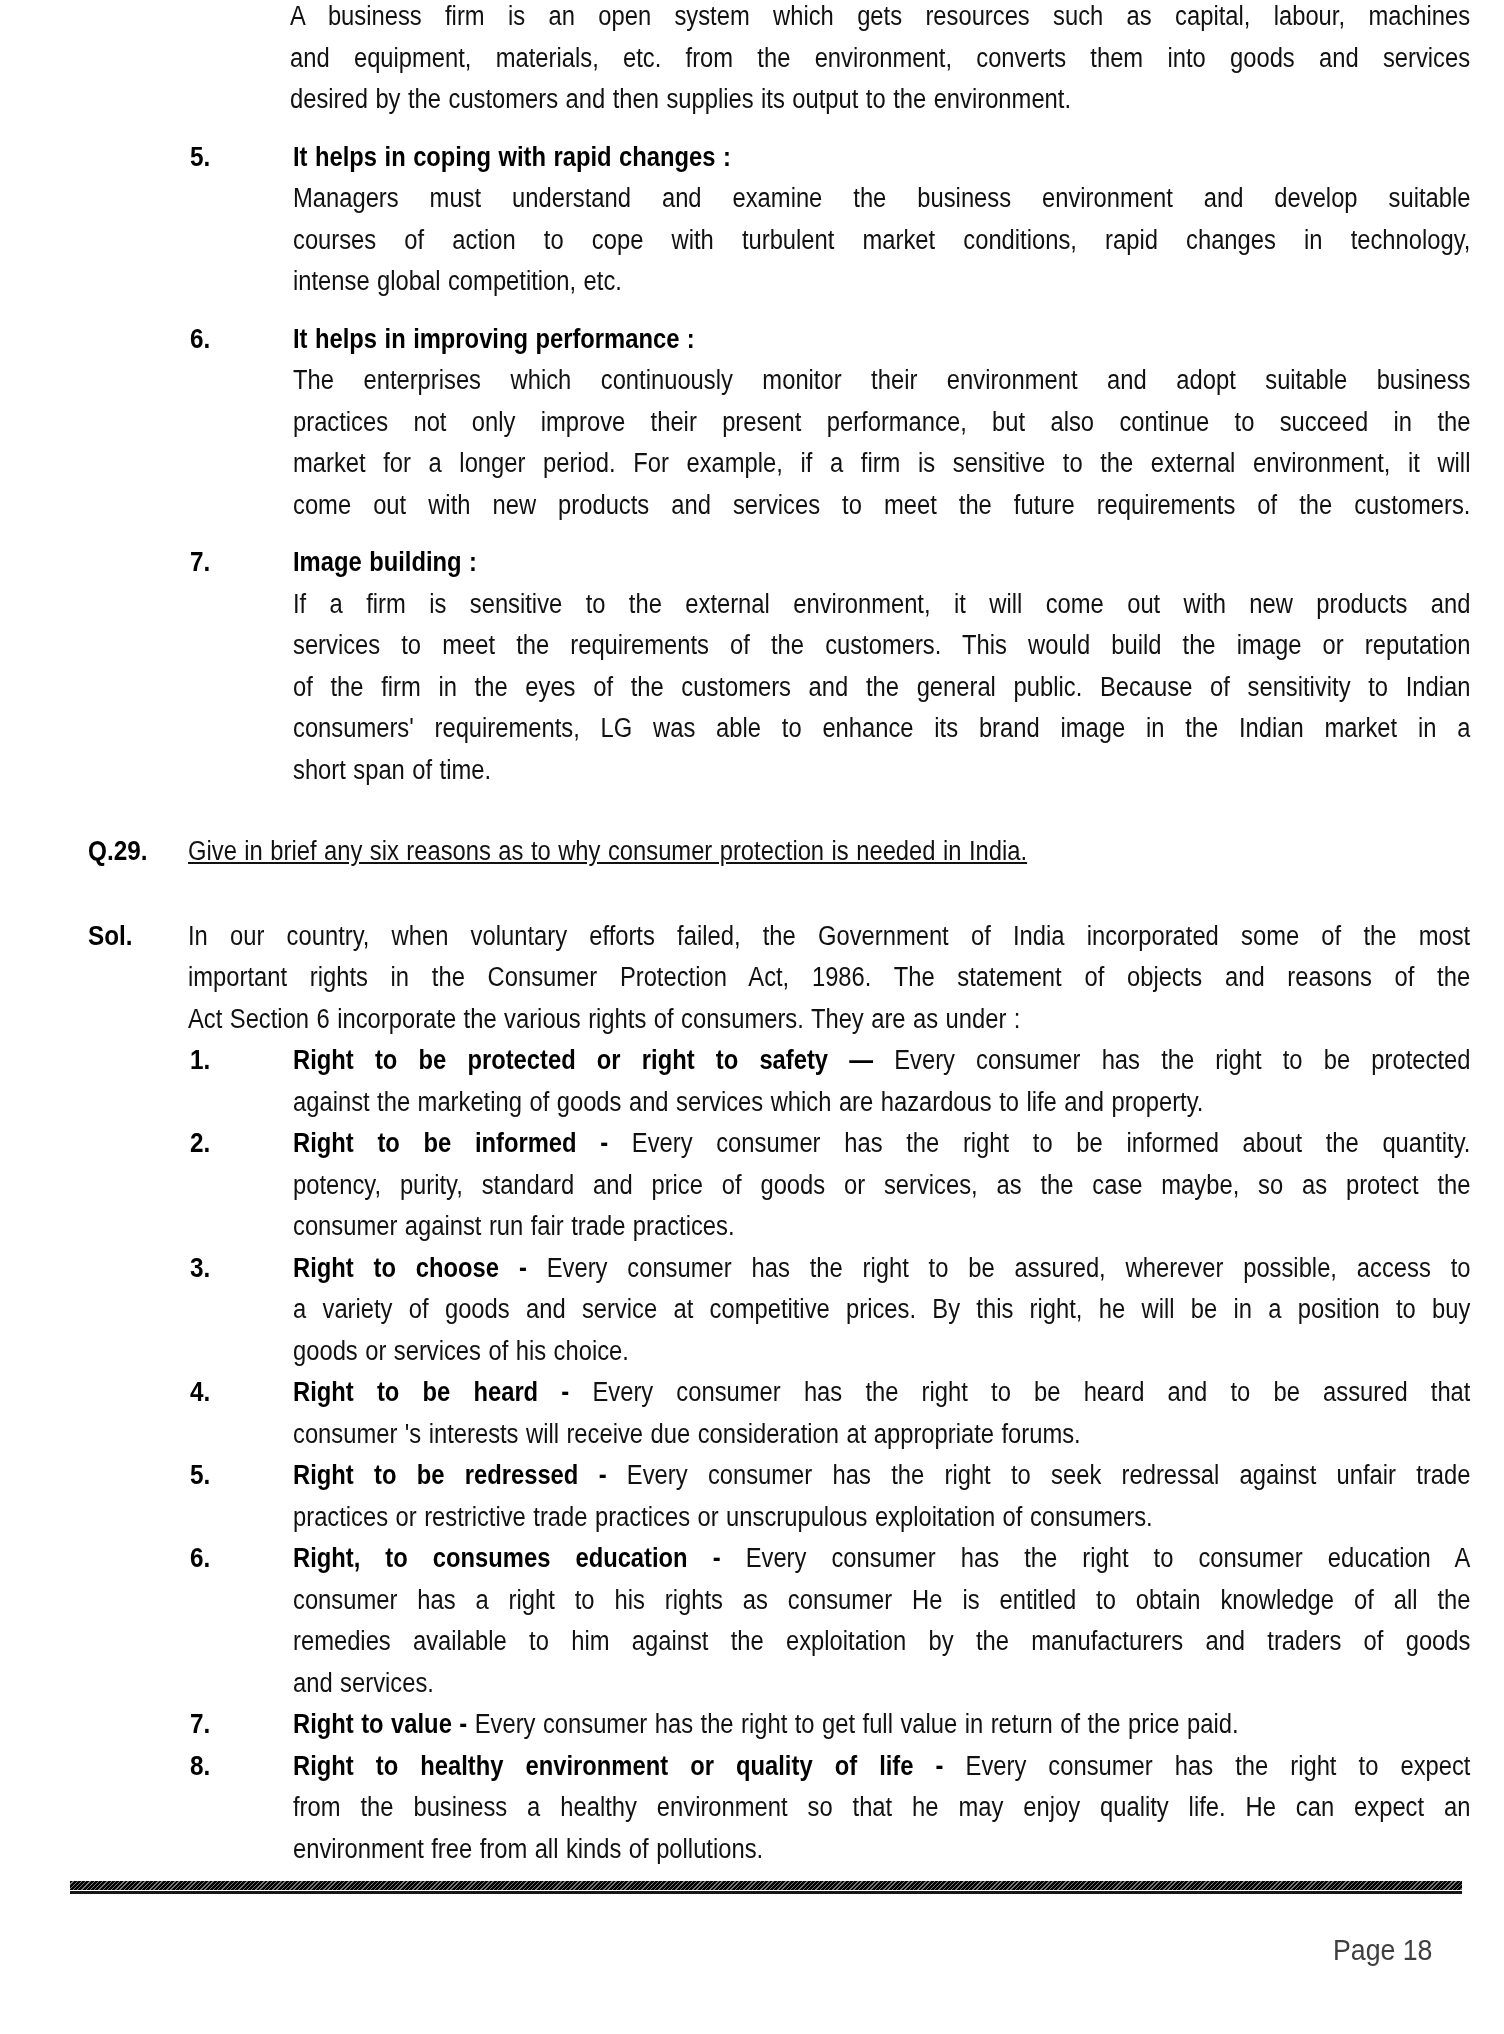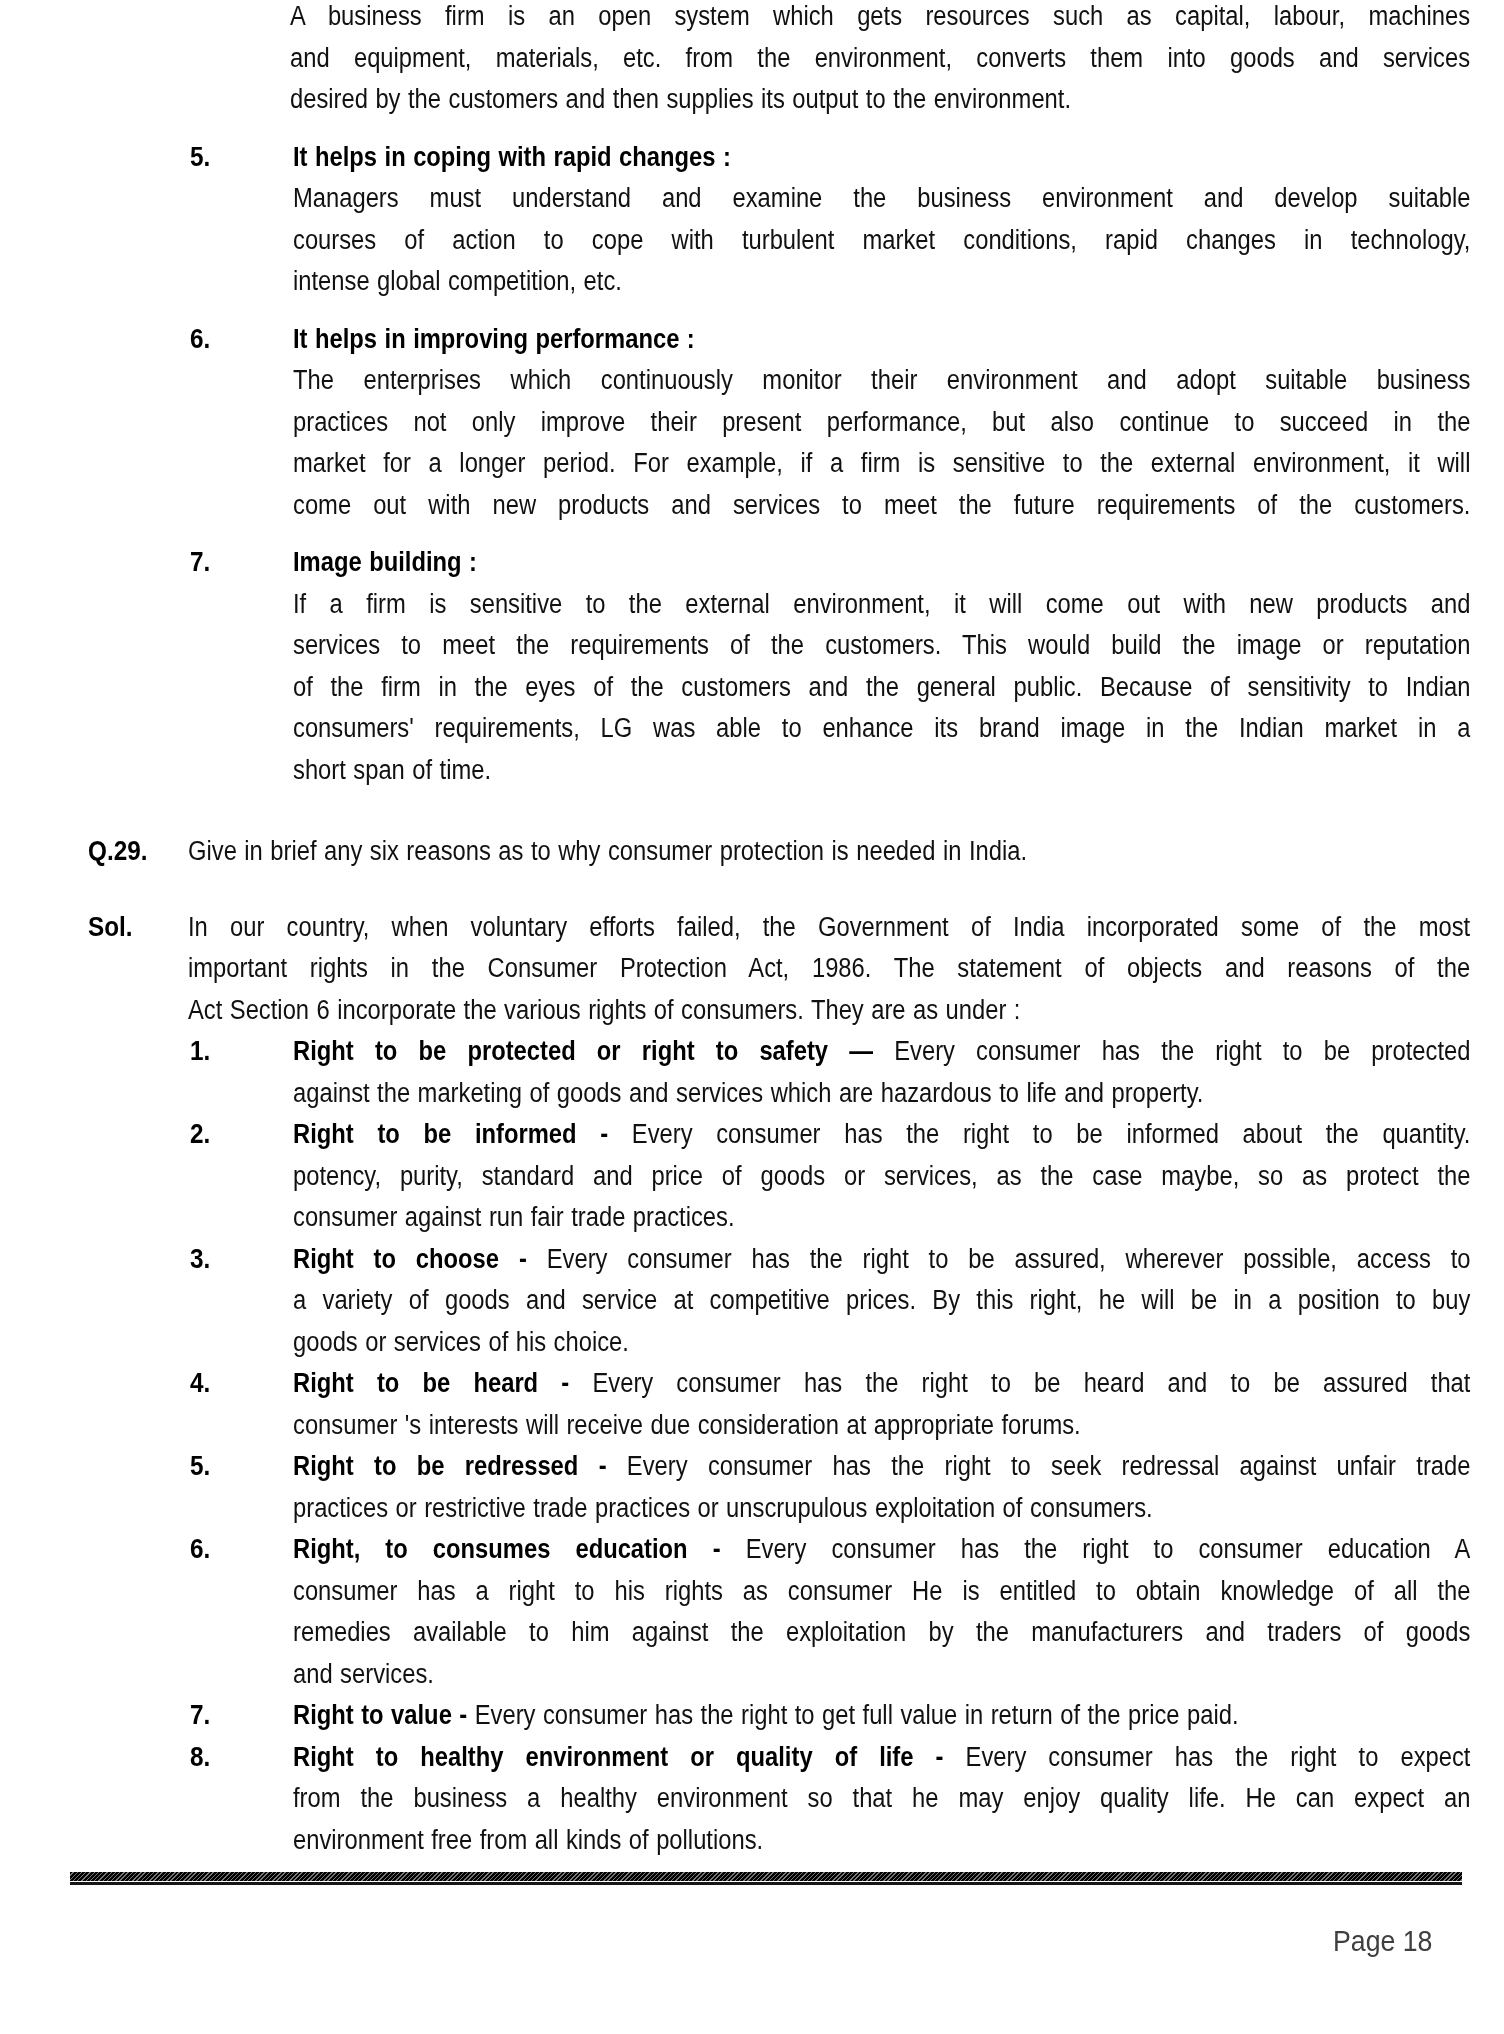--- a/index.html
+++ b/index.html
@@ -8,22 +8,22 @@
     background: #ffffff;
     overflow: hidden;
     position: relative;
     font-family: "Liberation Sans", "DejaVu Sans", sans-serif;
     color: #111111;
   }
   .doc { position: absolute; top: -4px; left: 0; width: 1504px; }
 
   .block { position: relative; }
   .benefit { margin-top: 16px; }
-  .question { margin-top: 40px; }
-  .solution { margin-top: 34px; }
+  .question { margin-top: 40px; text-decoration: underline; }
+  .solution { margin-top: 43px; }
 
   .label {
     position: absolute; left: 88px; top: 0;
     font-weight: bold; color: #000;
     font-size: 27px; line-height: 41.5px;
     transform: scaleX(0.9); transform-origin: 0 0;
     white-space: nowrap;
   }
   .num {
     position: absolute; left: 190px; top: 0;

